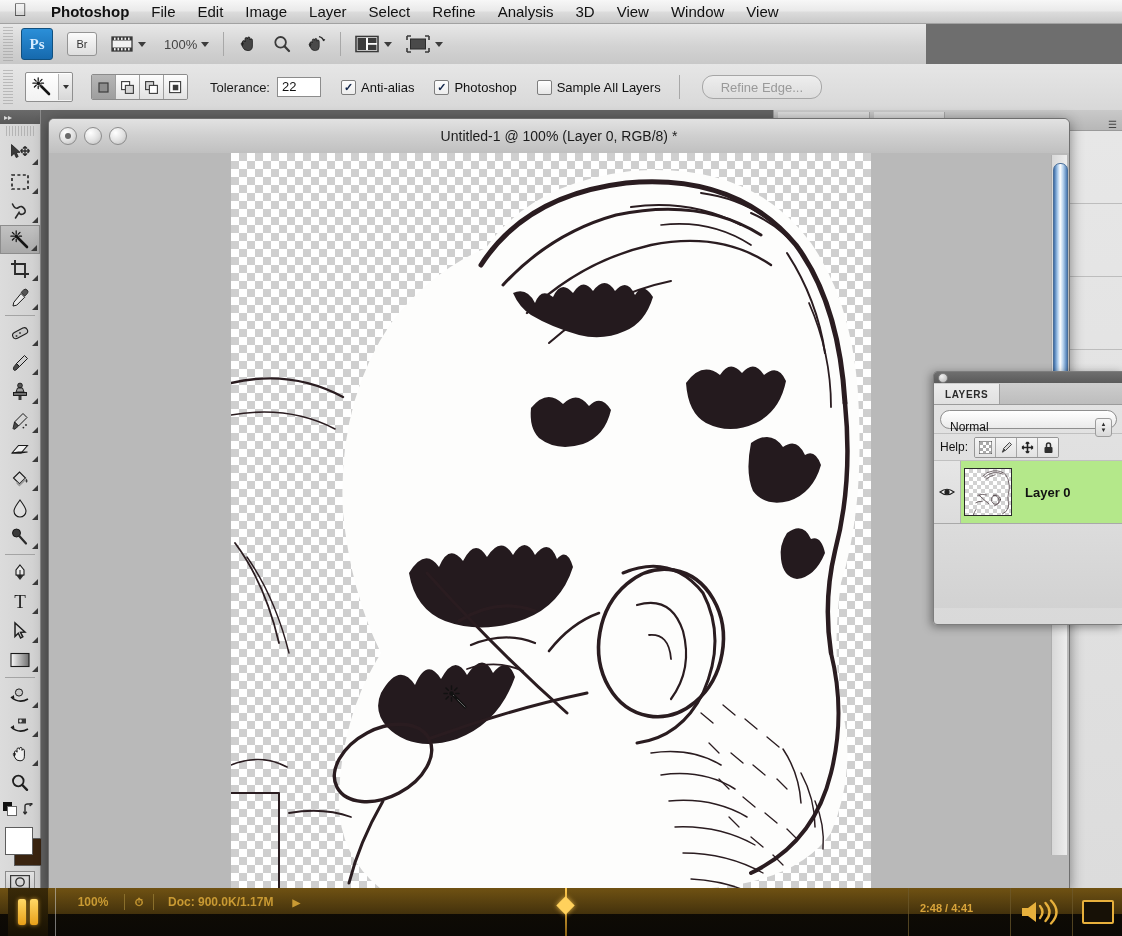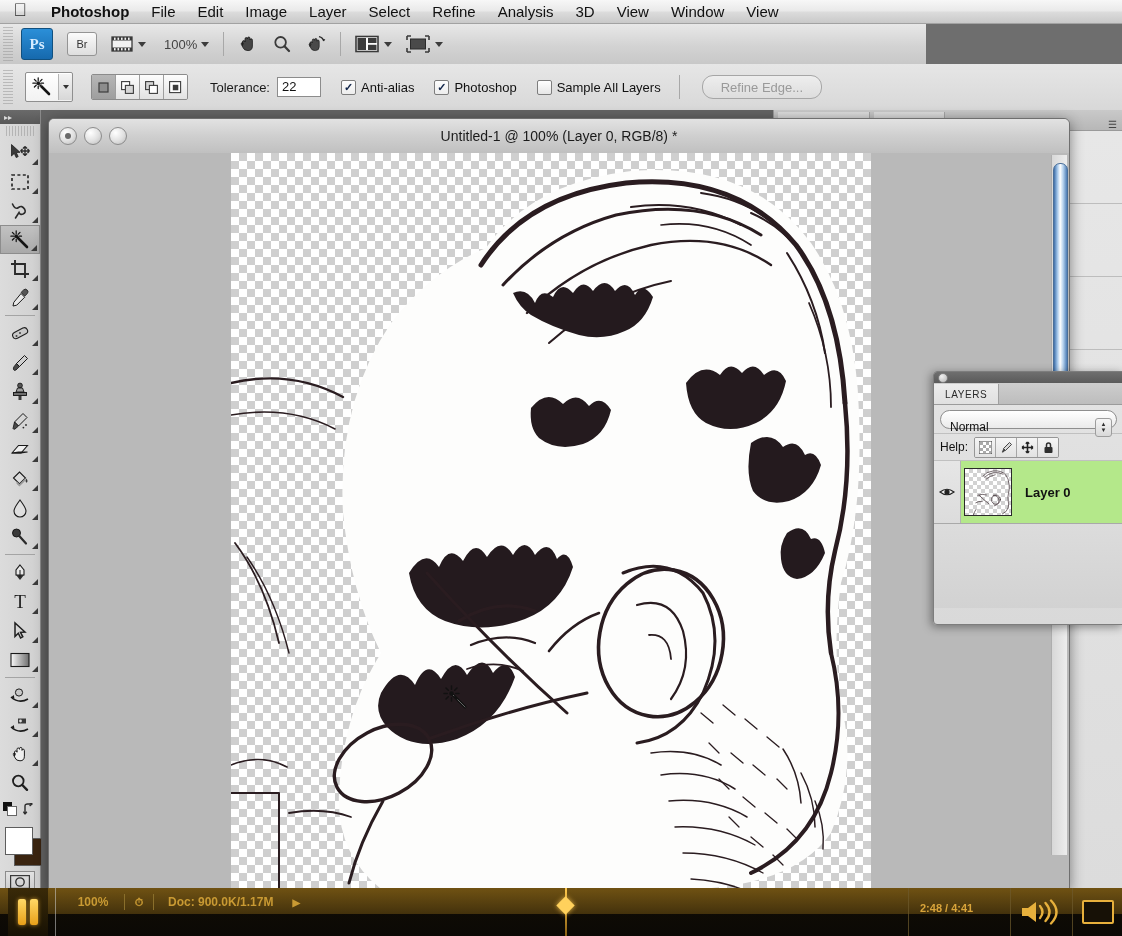--- a/index.html
+++ b/index.html
@@ -238,21 +238,21 @@
   #lp-grip .knob{
     width:8px;height:8px;border-radius:50%;
     background:radial-gradient(circle at 35% 30%,#f0f0f0,#b5b5b5);
     border:1px solid #7e7e7e;
   }
   #lp-tabs{
     height:21px;background:linear-gradient(to bottom,#cdcdcd,#bdbdbd);
     border-bottom:1px solid #9b9b9b;display:flex;align-items:flex-end;
   }
   #lp-tabs .tabA{
-    height:20px;padding:0 11px;font-size:10px;font-weight:normal;letter-spacing:.6px;
+    height:20px;padding:0 11px;font-size:10px;font-weight:bold;letter-spacing:.6px;
     color:#2a2a2a;display:flex;align-items:center;
     background:linear-gradient(to bottom,#ececec,#e0e0e0);
     border-right:1px solid #a0a0a0;
   }
   #lp-blend{
     height:28px;display:flex;align-items:center;padding:0 6px;
     border-bottom:1px solid #c0c0c0;
   }
   .combo{
     flex:1;height:19px;border:1px solid #8e8e8e;border-radius:10px;

